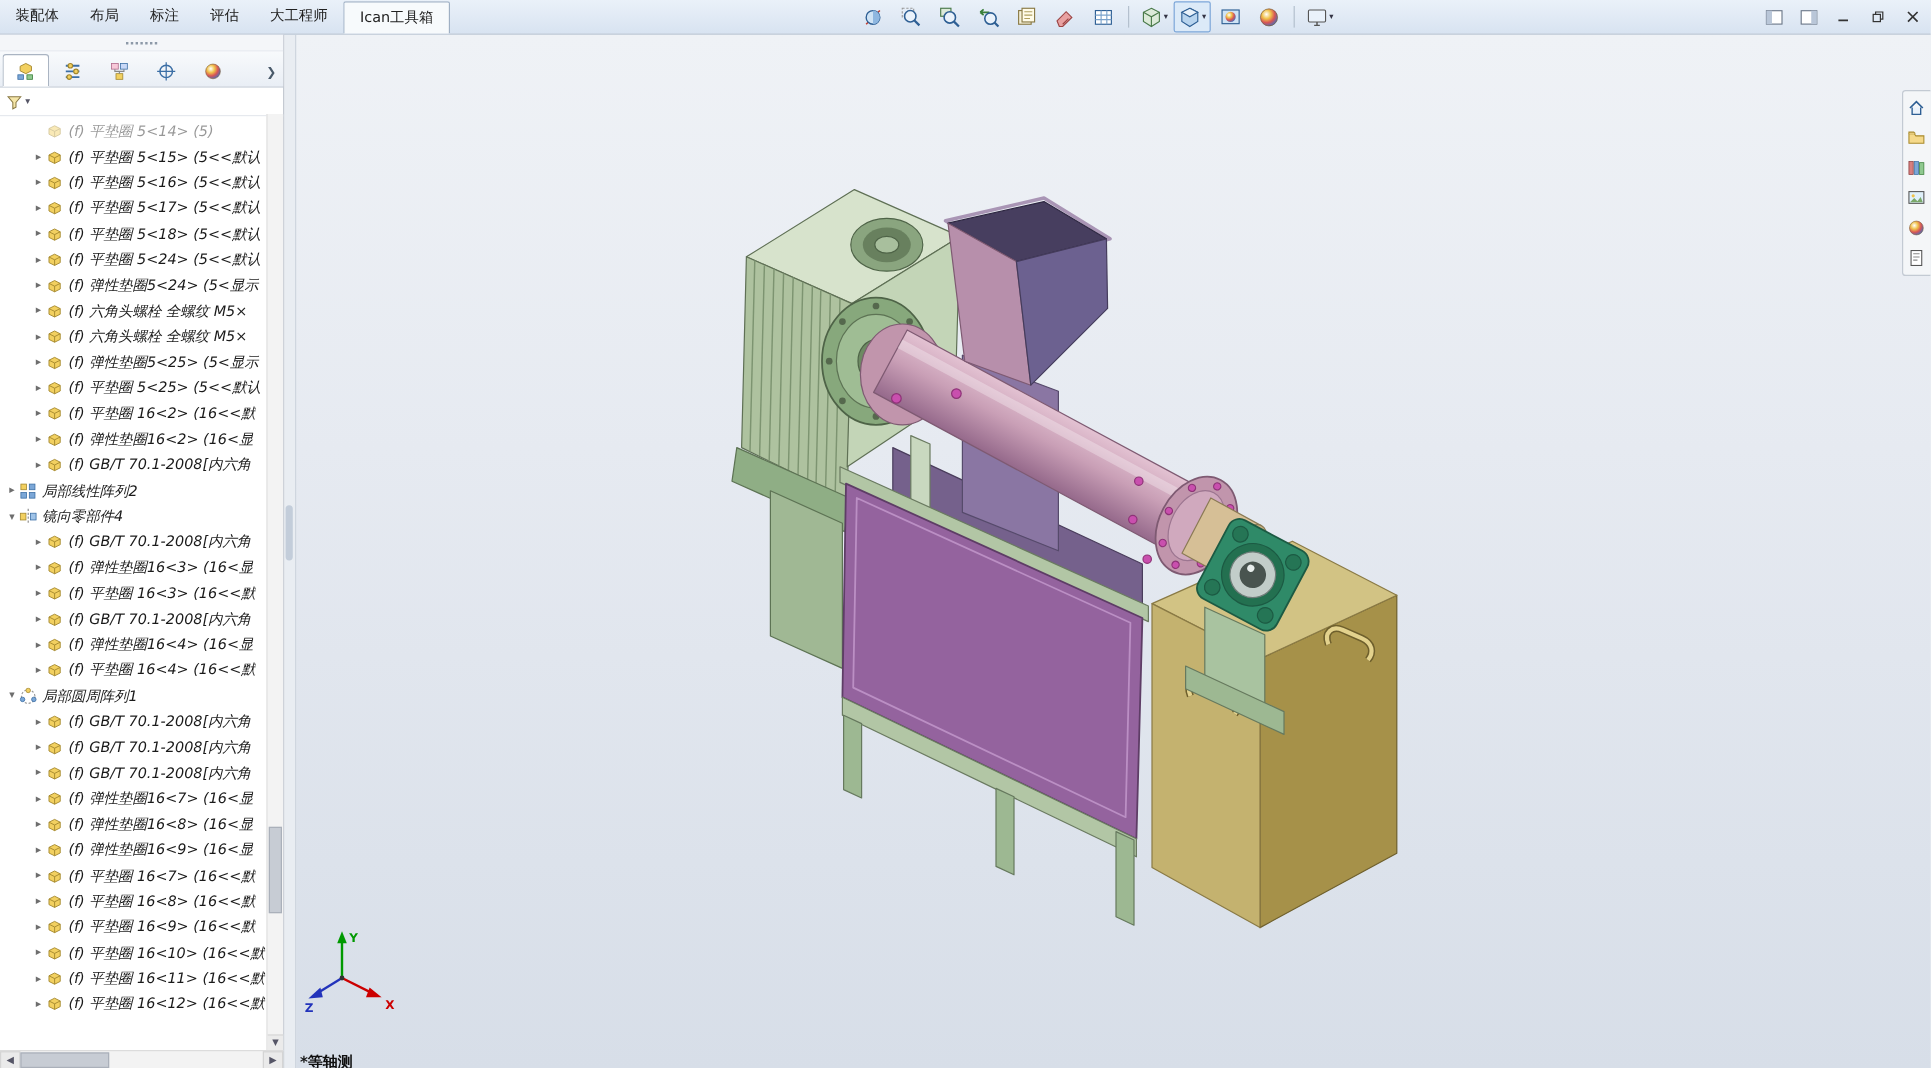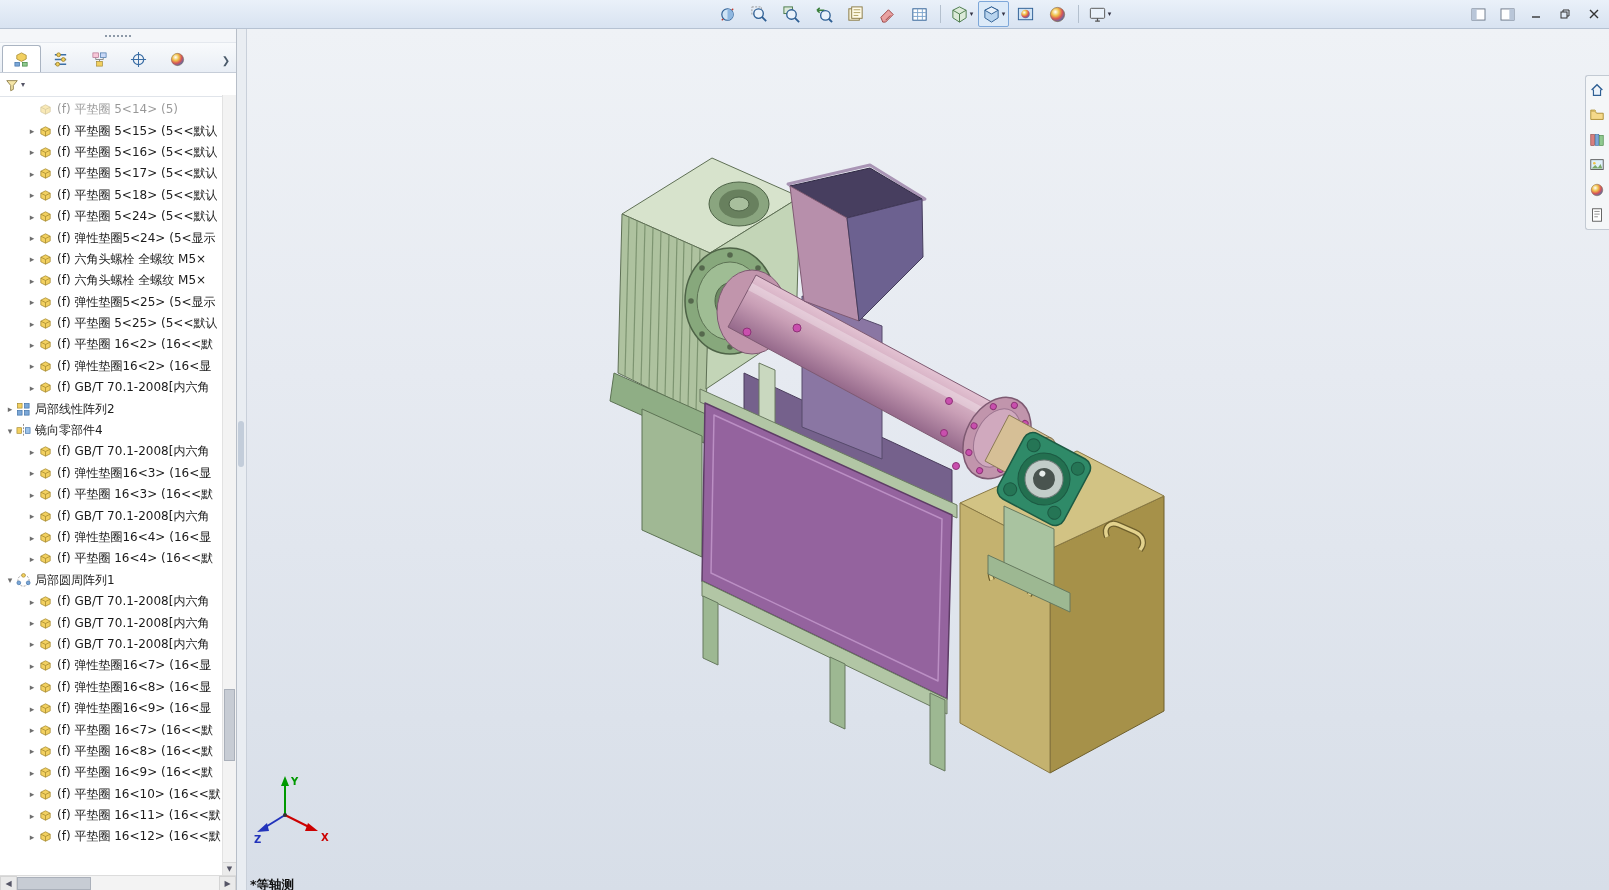--- a/index.html
+++ b/index.html
@@ -36,21 +36,21 @@
   .panel-tab.active{background:#fff;border-color:#aab4c2;border-radius:3px 3px 0 0;}
   .panel-tab-chevron{margin-left:auto;width:20px;text-align:center;color:#4a5a6a;font-size:10px;padding-bottom:6px;}
   .filter-row{height:23px;border-bottom:1px solid #e0e4ea;display:flex;align-items:center;padding-left:5px;gap:2px;}
   .filter-caret{font-size:8px;color:#556;}
   .tree{flex:1;overflow:hidden;padding-top:2px;background:#fff;margin-right:13px;}
   .tree-row{height:21.4px;display:flex;align-items:center;font-size:12px;white-space:nowrap;}
   .tree-row.lvl0{padding-left:4px;}
   .tree-row.lvl1{padding-left:26px;}
   .tree-row .arrow{flex:0 0 12px;width:12px;font-size:9px;color:#6e6e6e;text-align:center;}
   .tree-row .t-icon{flex:0 0 16px;width:16px;height:15px;margin-right:3px;display:inline-flex;}
-  .tree-row .label{overflow:hidden;}
+  .tree-row .label{overflow:hidden;font-style:italic;}
   .tree-row.faded{opacity:.45;}
   .vscroll{position:absolute;top:66px;right:0;bottom:15px;width:13px;background:#f3f3f3;border-left:1px solid #e2e2e2;}
   .vthumb{position:absolute;left:1px;right:1px;top:76%;height:9%;background:#c7ccd4;border:1px solid #aab0ba;}
   .vdown{position:absolute;bottom:0;left:0;right:0;height:13px;background:#ebebeb;border-top:1px solid #d8d8d8;
     text-align:center;font-size:7px;line-height:13px;color:#556;}
   .hscroll{position:absolute;left:0;right:0;bottom:0;height:15px;background:#f3f3f3;border-top:1px solid #dcdcdc;display:flex;}
   .harrow{width:15px;text-align:center;font-size:8px;line-height:14px;color:#556;background:#eaeaea;border:1px solid #d4d4d4;}
   .htrack{flex:1;position:relative;}
   .hthumb{position:absolute;left:0;width:72px;top:1px;bottom:1px;background:#c7ccd4;border:1px solid #aab0ba;}
 
@@ -82,20 +82,28 @@
       <stop offset="0" stop-color="#e3c2d2"></stop>
         <stop offset="0.45" stop-color="#c99fb6"></stop>
       <stop offset="1" stop-color="#95698b"></stop>
     </linearGradient>
   </defs>
 </svg>
 
 <div class="app">
 
   <div class="top-bar">
+    <div class="ribbon-tabs" style="display:flex">
+        <div class="ribbon-tab">装配体</div>
+        <div class="ribbon-tab">布局</div>
+        <div class="ribbon-tab">标注</div>
+        <div class="ribbon-tab">评估</div>
+        <div class="ribbon-tab">大工程师</div>
+        <div class="ribbon-tab active">Ican工具箱</div>
+      </div>
     <div class="view-toolbar">
         <div class="tool-btn">
           <svg viewBox="0 0 20 20" width="19" height="19">
             <path d="M4 16 16 4" stroke="#c0392b" stroke-width="1.3"></path>
             <circle cx="10" cy="10" r="6" fill="#cfe3f5" stroke="#2e5f94" stroke-width="1.2"></circle>
             <path d="M10 4a6 6 0 0 1 0 12z" fill="#8fb7e0"></path>
           </svg>
         </div>
         <div class="tool-btn">
           <svg viewBox="0 0 20 20" width="19" height="19">

